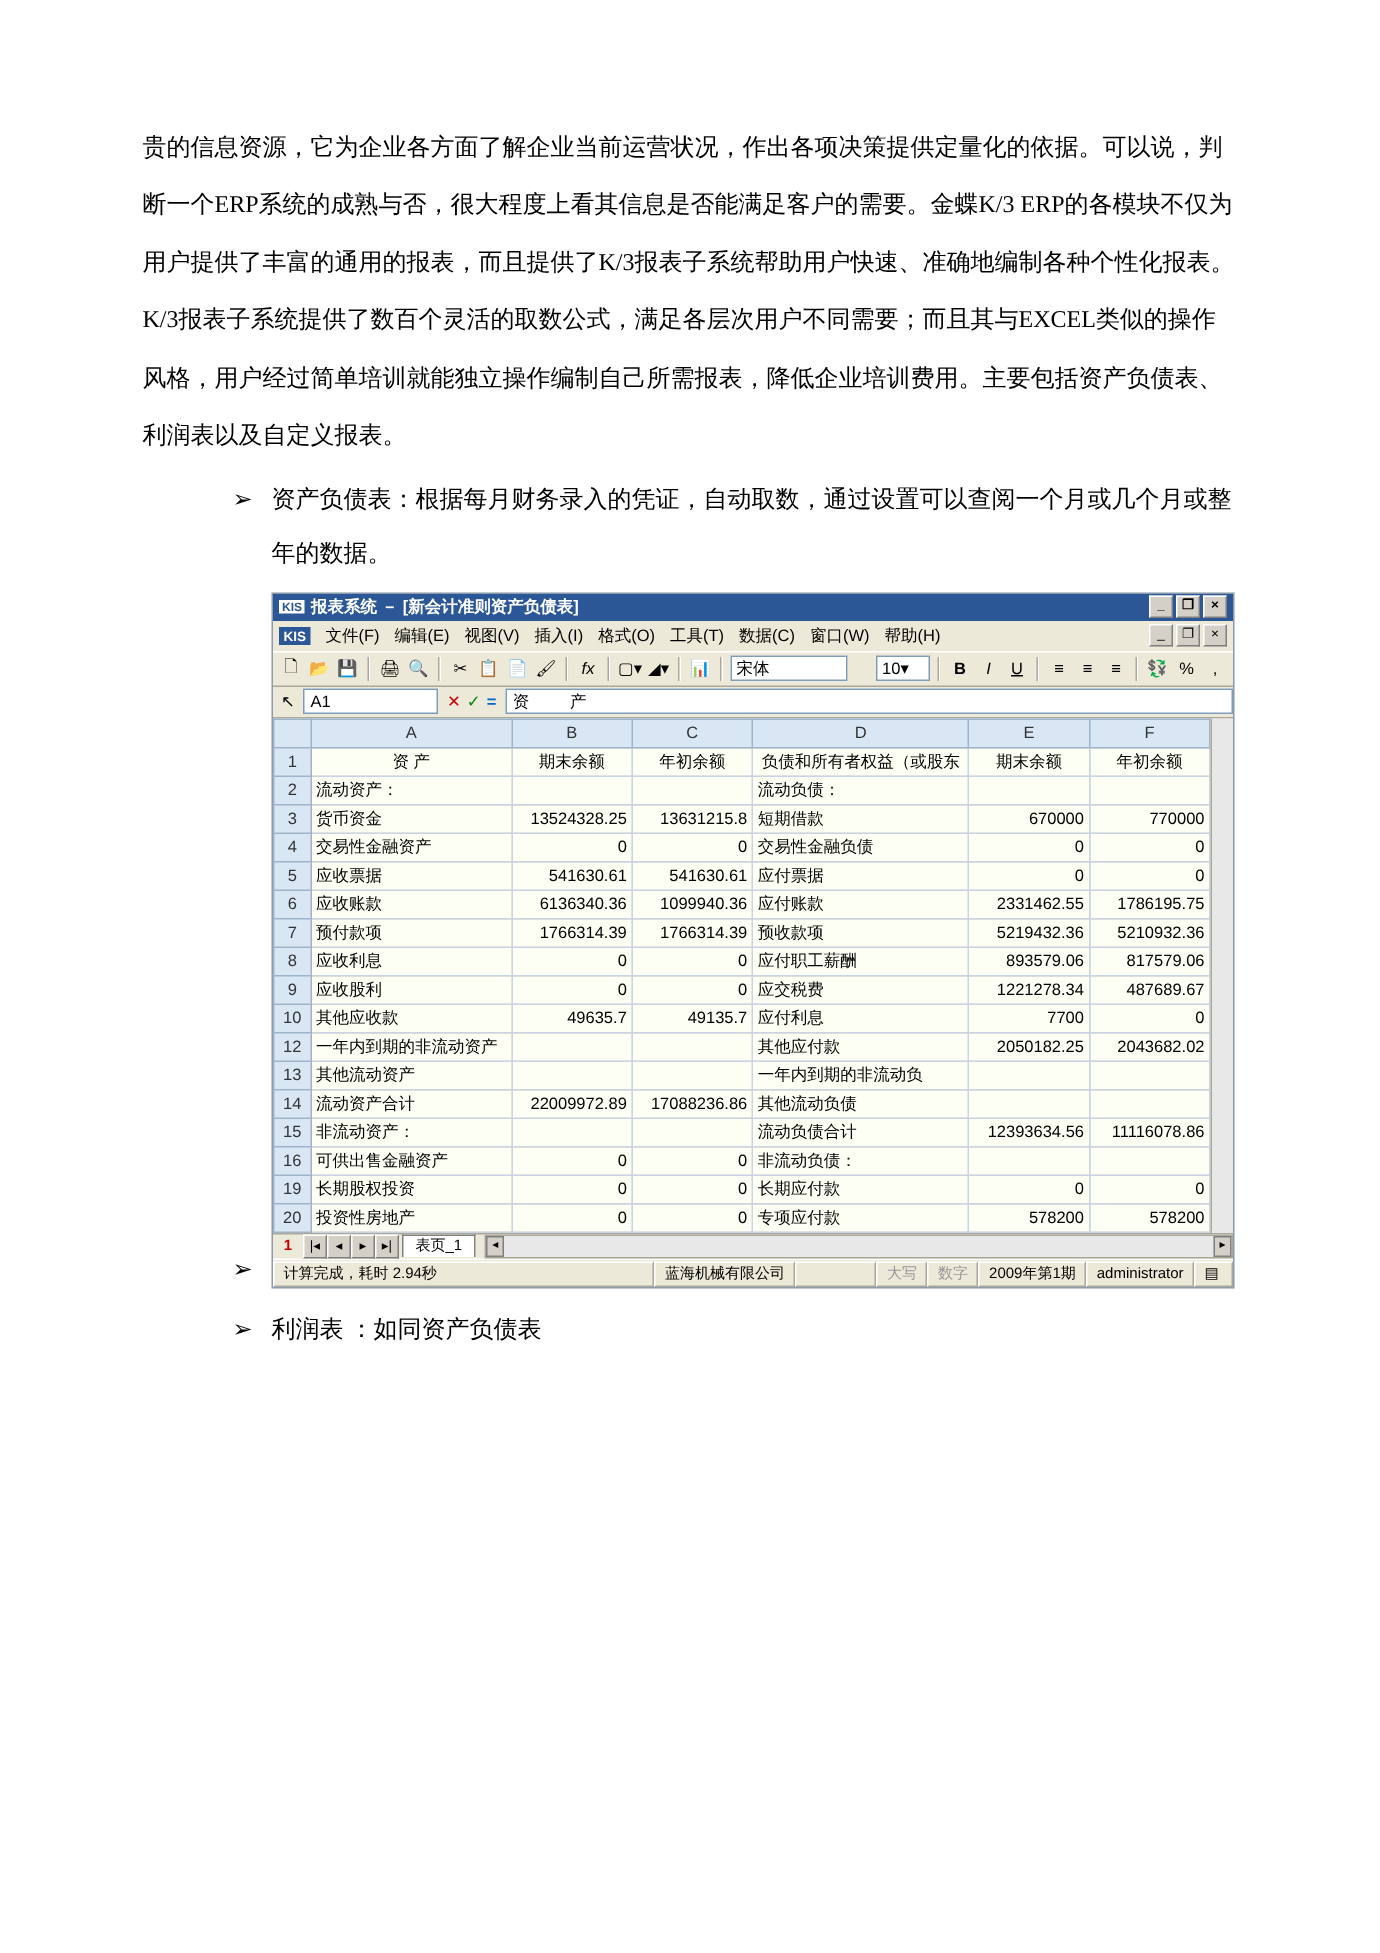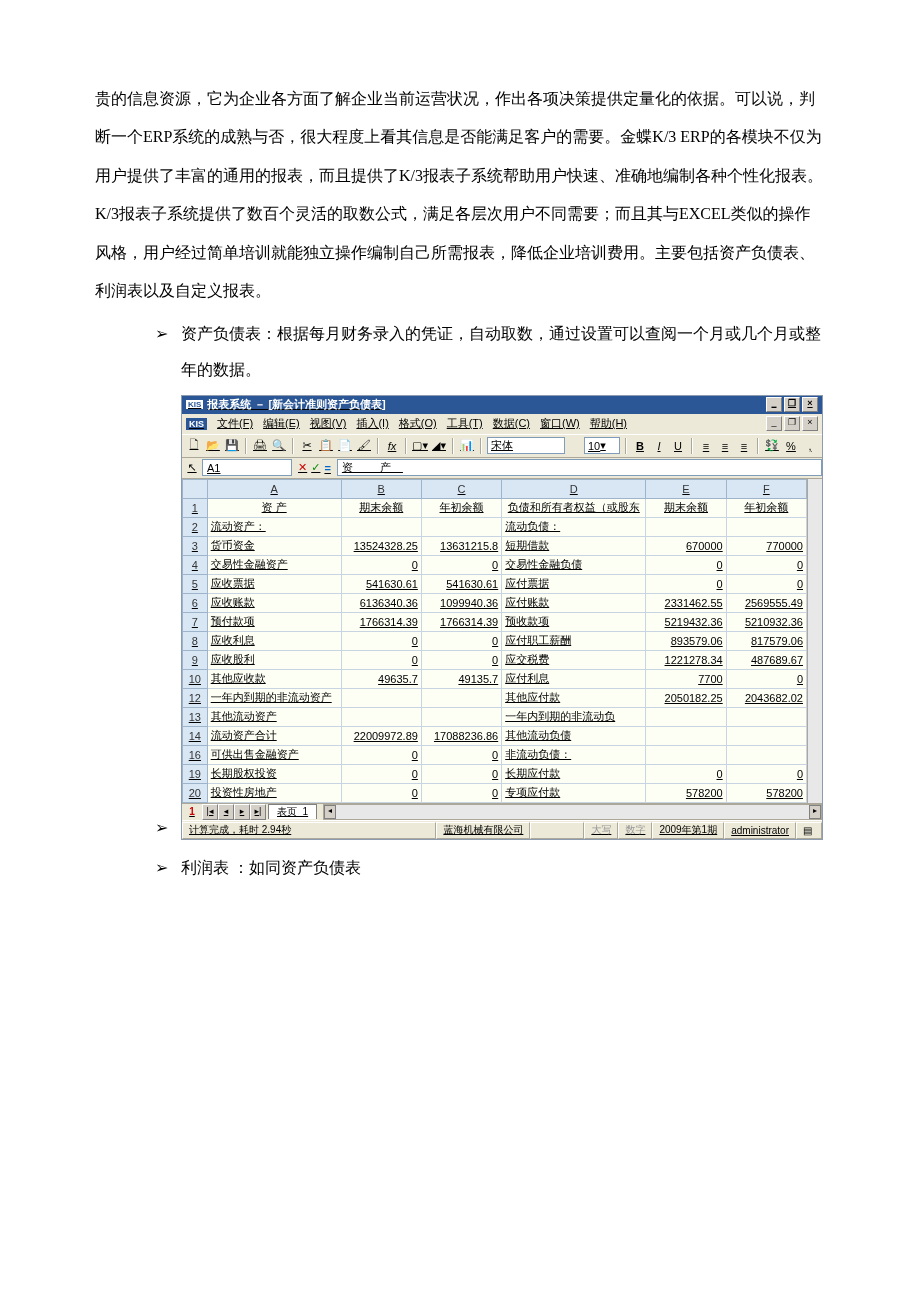--- a/index.html
+++ b/index.html
@@ -44,21 +44,20 @@
     line-height: 1;
     padding-bottom: 4px;
   }
   .screenshot {
     border: 1px solid #8c9bb0;
     font-family: "Microsoft YaHei","SimSun",sans-serif;
     font-size: 11px;
     width: 640px;
     background: #ece9d8;
     color: #000;
-    text-decoration: underline;
   }
   .titlebar {
     background: #2b5797;
     color: #fff;
     display: flex;
     align-items: center;
     height: 18px;
     padding: 0 4px;
     font-size: 11px;
     font-weight: bold;
@@ -420,21 +419,21 @@
                   <td class="num">0</td>
                   <td class="num">0</td>
                 </tr>
                 <tr>
                   <th class="rowhdr">6</th>
                   <td class="label">  应收账款</td>
                   <td class="num">6136340.36</td>
                   <td class="num">1099940.36</td>
                   <td class="label">  应付账款</td>
                   <td class="num">2331462.55</td>
-                  <td class="num">2569555.49</td>
+                  <td class="num">1786195.75</td>
                 </tr>
                 <tr>
                   <th class="rowhdr">7</th>
                   <td class="label">  预付款项</td>
                   <td class="num">1766314.39</td>
                   <td class="num">1766314.39</td>
                   <td class="label">  预收款项</td>
                   <td class="num">5219432.36</td>
                   <td class="num">5210932.36</td>
                 </tr>
@@ -484,20 +483,29 @@
                   <td class="num"></td>
                 </tr>
                 <tr>
                   <th class="rowhdr">14</th>
                   <td class="label">  流动资产合计</td>
                   <td class="num">22009972.89</td>
                   <td class="num">17088236.86</td>
                   <td class="label">  其他流动负债</td>
                   <td class="num"></td>
                   <td class="num"></td>
+                </tr>
+                <tr>
+                  <th class="rowhdr">15</th>
+                  <td class="label">非流动资产：</td>
+                  <td class="num"></td>
+                  <td class="num"></td>
+                  <td class="label">  流动负债合计</td>
+                  <td class="num">12393634.56</td>
+                  <td class="num">11116078.86</td>
                 </tr>
                 <tr>
                   <th class="rowhdr">16</th>
                   <td class="label">  可供出售金融资产</td>
                   <td class="num">0</td>
                   <td class="num">0</td>
                   <td class="label">非流动负债：</td>
                   <td class="num"></td>
                   <td class="num"></td>
                 </tr>

